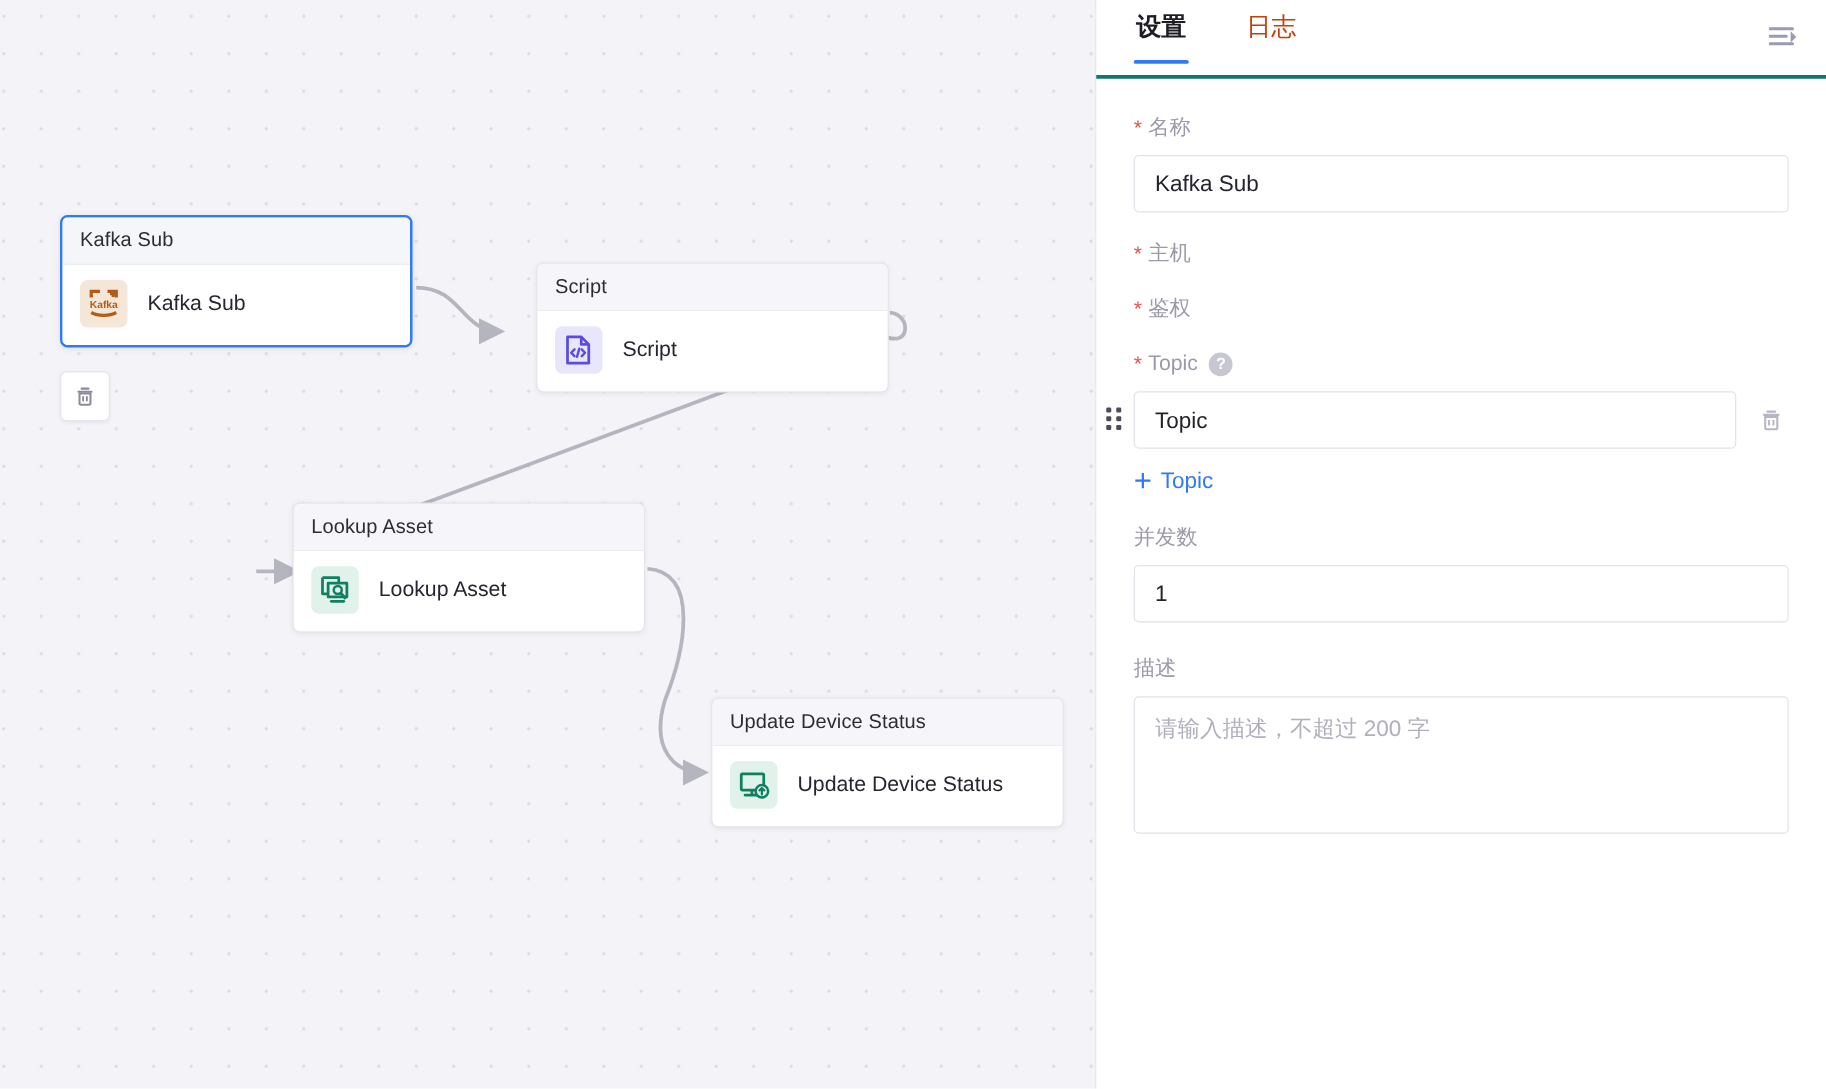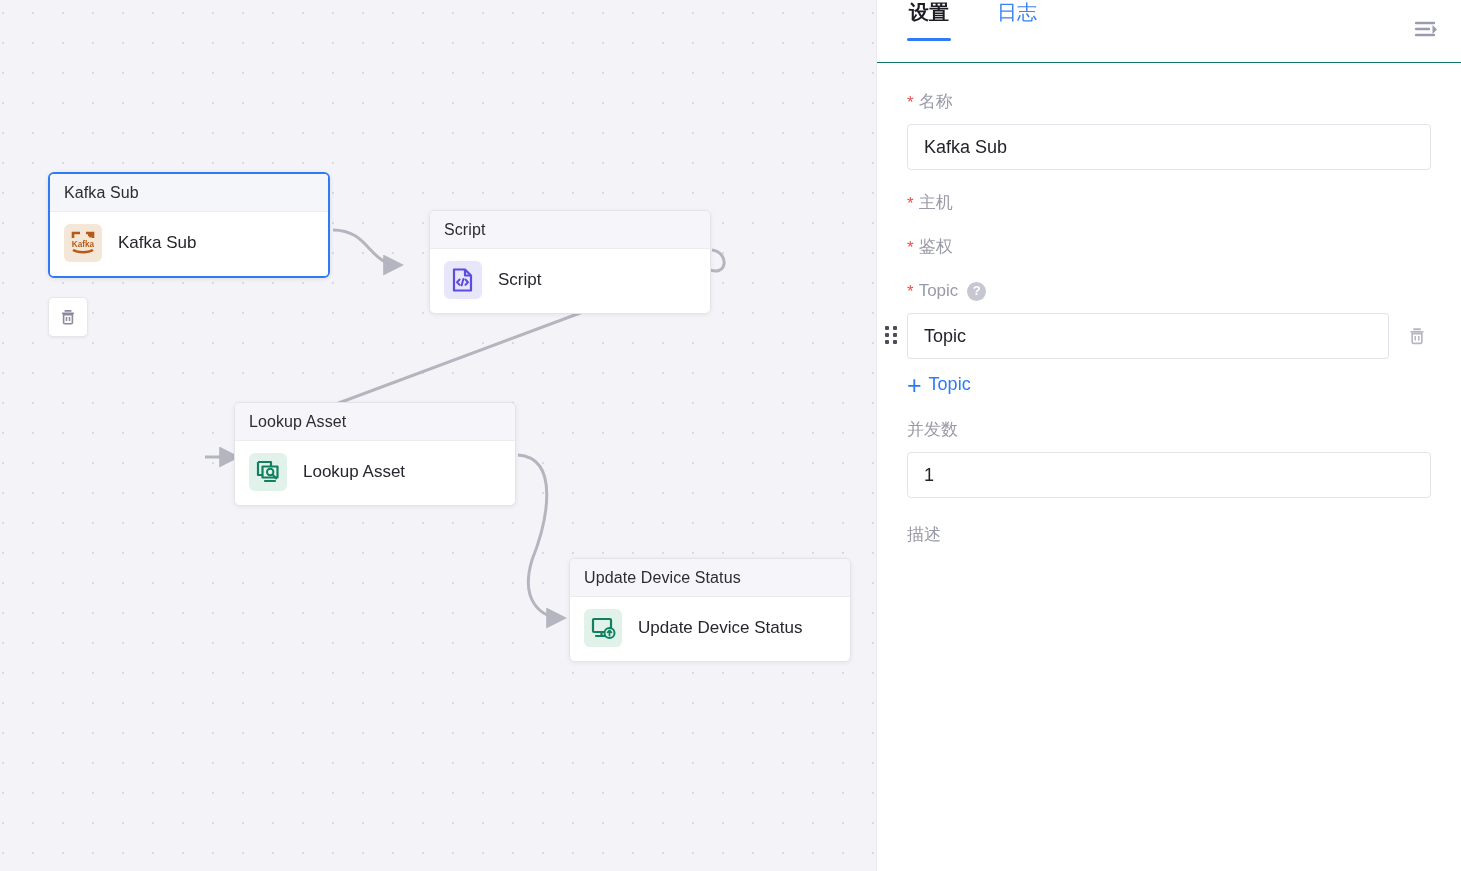--- a/index.html
+++ b/index.html
@@ -87,30 +87,30 @@
     position: relative;
     width: 585px;
     height: 871px;
     background: #ffffff;
     border-left: 1px solid #e8e8ee;
     flex: 0 0 585px;
   }
   .panel-tabs {
     position: relative;
     height: 63px;
-    border-bottom: 1px solid #0f766e;
+    border-bottom: 3px solid #0f766e;
     display: flex;
-    align-items: flex-start;
+    align-items: center;
     padding: 0 30px;
   }
   .tab {
     font-size: 20px;
     padding: 0 2px 16px 2px;
     margin-right: 44px;
-    color: #3b82f6;
+    color: #c2410c;
     cursor: pointer;
     position: relative;
     line-height: 24px;
   }
   .tab.active { color: #1c1c24; font-weight: 600; }
   .tab.active::after {
     content: "";
     position: absolute;
     left: 0; right: 0; bottom: -1px;
     height: 3px;
@@ -396,17 +396,18 @@
         <div class="field-label">
           <span>并发数</span>
         </div>
         <input class="input" value="1" style="">
       </div>
 
       <div class="field" style="margin-top:26px;">
         <div class="field-label">
           <span>描述</span>
         </div>
+        <textarea class="textarea" placeholder="请输入描述，不超过 200 字" style=""></textarea>
       </div>
 
     </div>
   </div>
 </div>
 
 </body></html>

